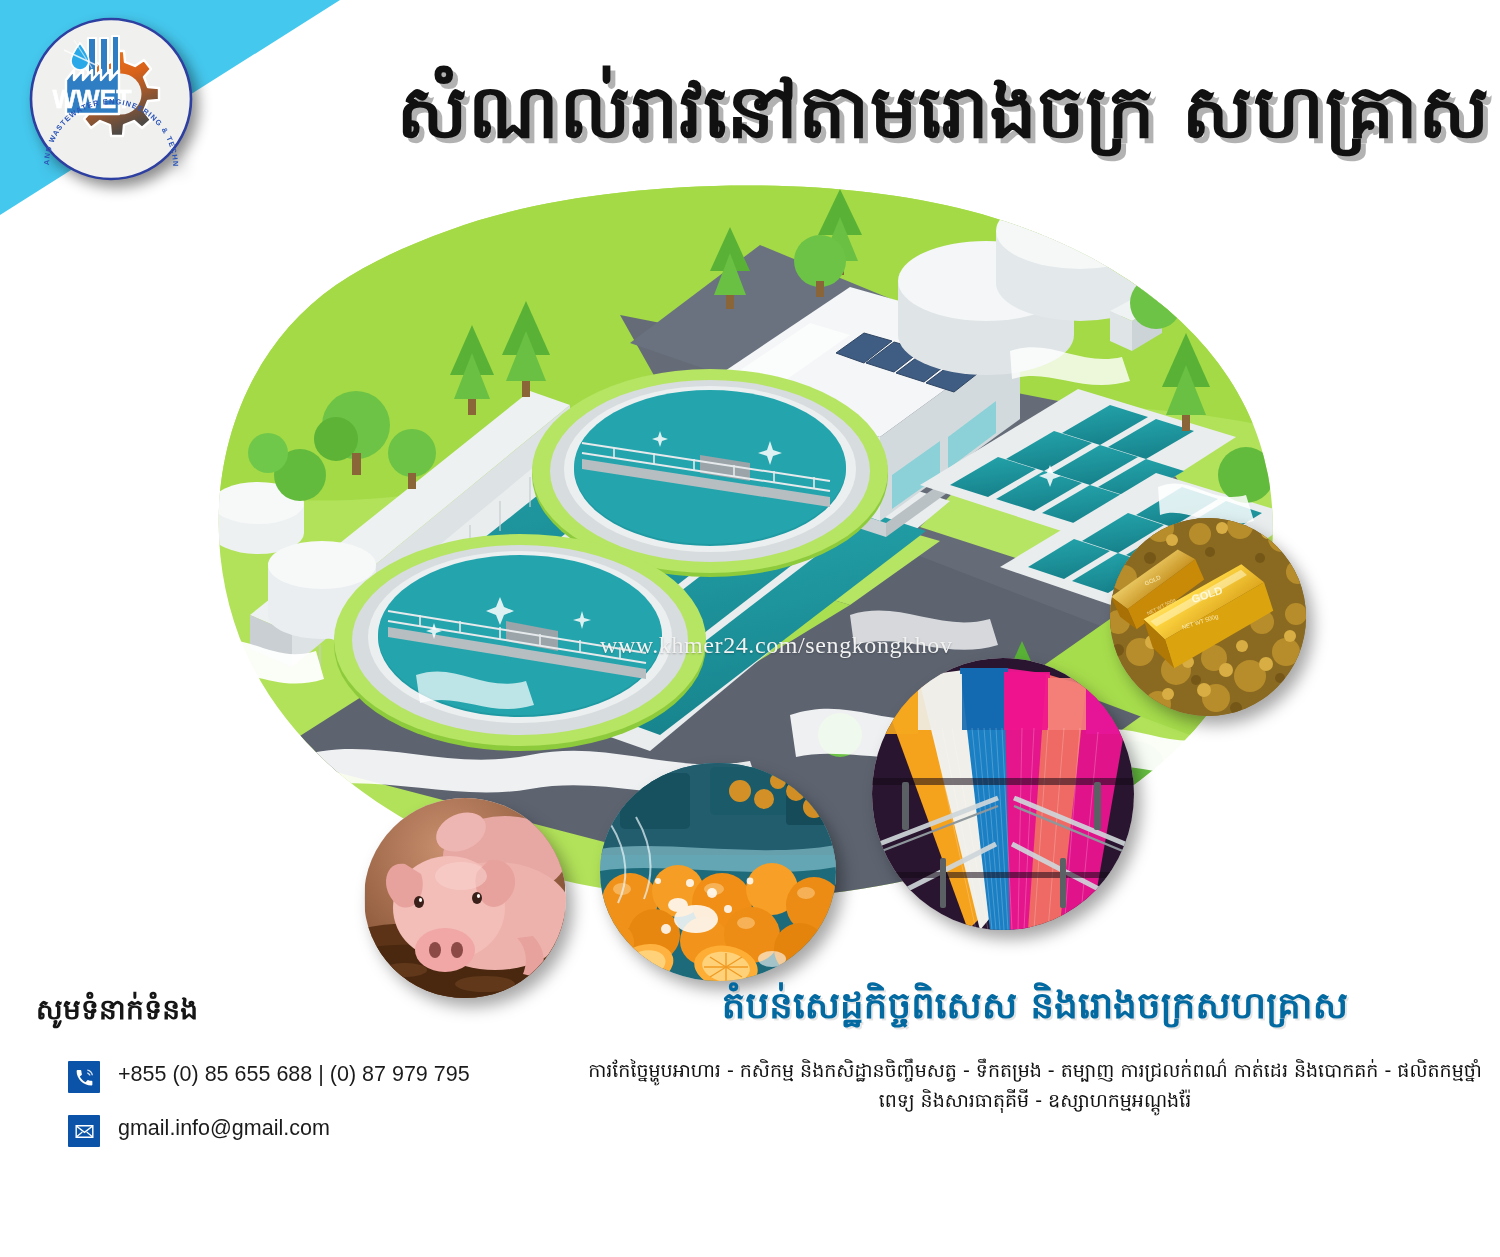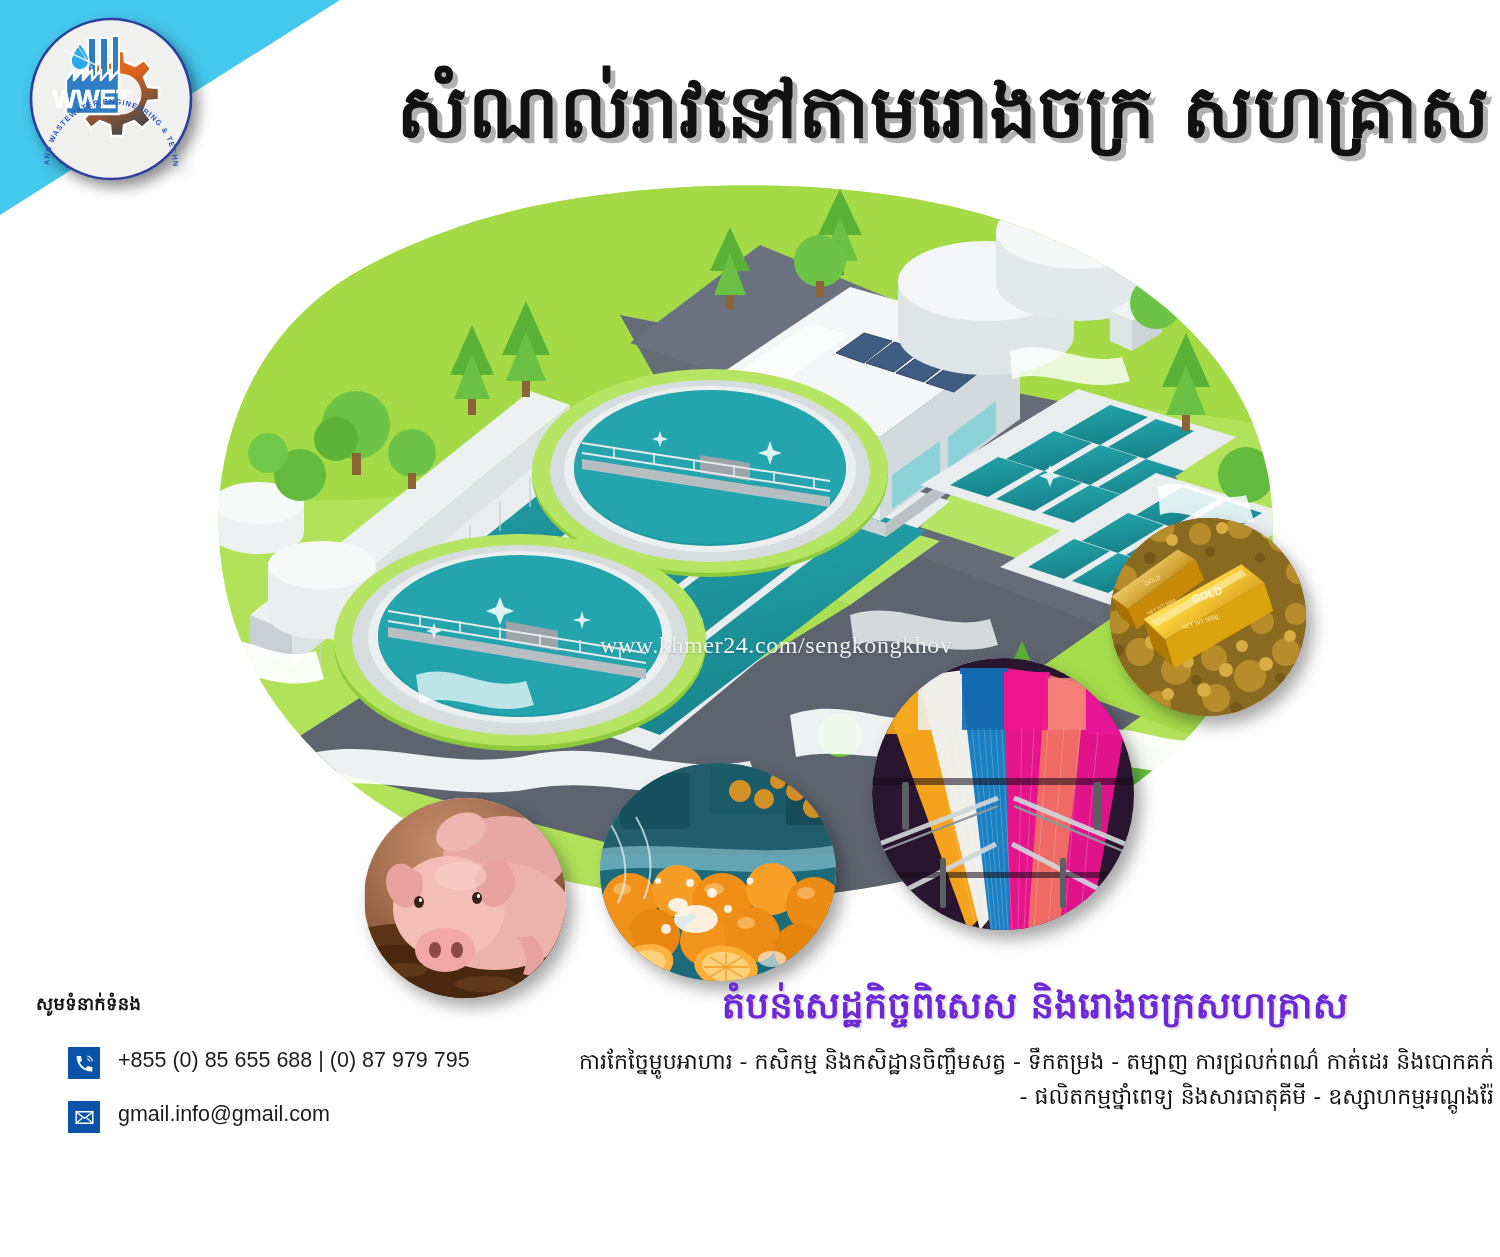--- a/index.html
+++ b/index.html
@@ -67,50 +67,50 @@
   .ph-food{left:600px;top:763px;width:236px;height:218px;}
   .ph-textile{left:872px;top:658px;width:262px;height:272px;}
   .ph-gold{left:1110px;top:518px;width:196px;height:198px;}
 
   
   .contact{
     position:absolute;left:36px;top:992px;width:510px;z-index:8;
   }
   .contact-title{
     font-family:"DejaVu Sans","Liberation Sans",sans-serif;
-    font-size:18px;font-weight:700;color:#161616;margin:0 0 26px 0;
+    font-size:28px;font-weight:700;color:#161616;margin:0 0 26px 0;
     letter-spacing:.3px;
   }
   .c-row{display:flex;align-items:flex-start;margin-bottom:20px;padding-left:32px;}
   .c-ico{
     flex:0 0 auto;width:32px;height:32px;background:#0b53a8;
     display:flex;align-items:center;justify-content:center;
     margin-right:18px;margin-top:2px;border-radius:1px;
   }
   .c-ico svg{display:block;width:21px;height:21px;fill:#fff;}
   .c-txt{
     font-size:21.5px;line-height:1.42;color:#1b1b1b;
     font-family:"Liberation Sans","DejaVu Sans",sans-serif;
   }
 
   
   .rightblock{
     position:absolute;left:570px;top:985px;width:930px;z-index:8;text-align:center;
   }
   .rb-heading{
     font-family:"DejaVu Sans","Liberation Sans",sans-serif;
-    font-size:37px;font-weight:700;color:#6d28d9;
-    line-height:1.15;letter-spacing:.2px;margin:0 0 16px 0;
+    font-size:37px;font-weight:700;color:#0369a1;
+    line-height:1.15;letter-spacing:.2px;margin:0 0 27px 0;
     text-shadow:2px 2px 0 rgba(0,0,0,.10);
     white-space:nowrap;
   }
   .rb-body{
     font-family:"DejaVu Sans","Liberation Sans",sans-serif;
-    font-size:22px;line-height:1.62;color:#111;
-    margin:0;padding:0 6px;text-align:right;
+    font-size:19px;line-height:1.62;color:#111;
+    margin:0;padding:0 6px;
   }
 </style>
 </head>
 <body>
 
 <div class="poster">
 
   <div class="corner-ribbon"></div>
 
   <div class="logo">

